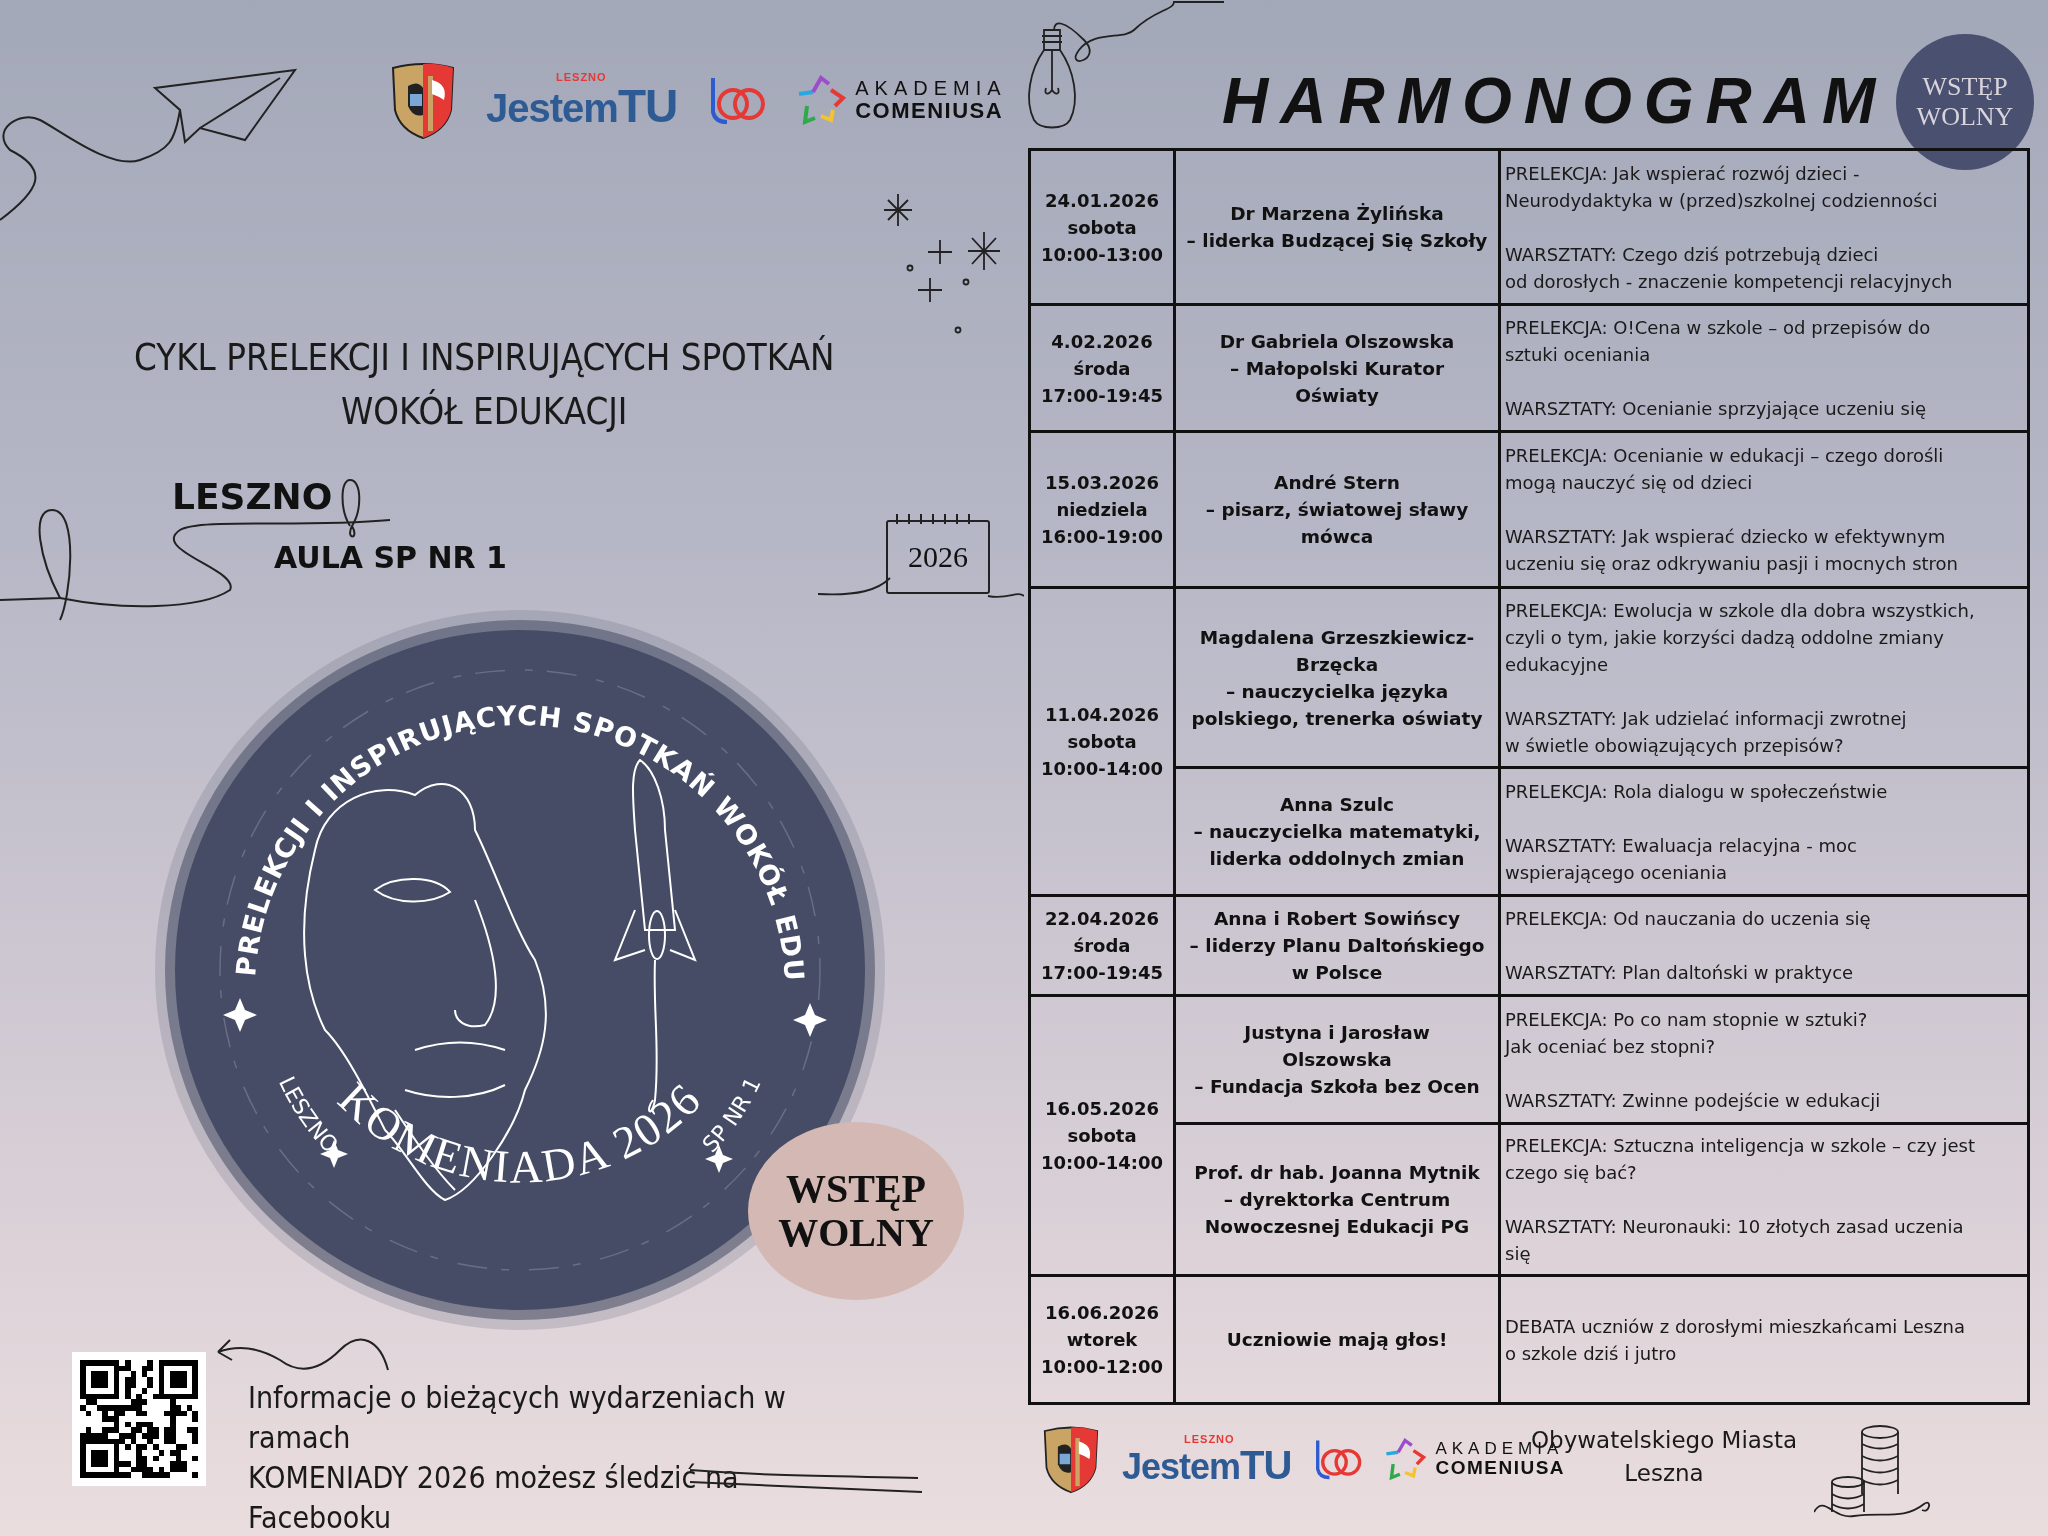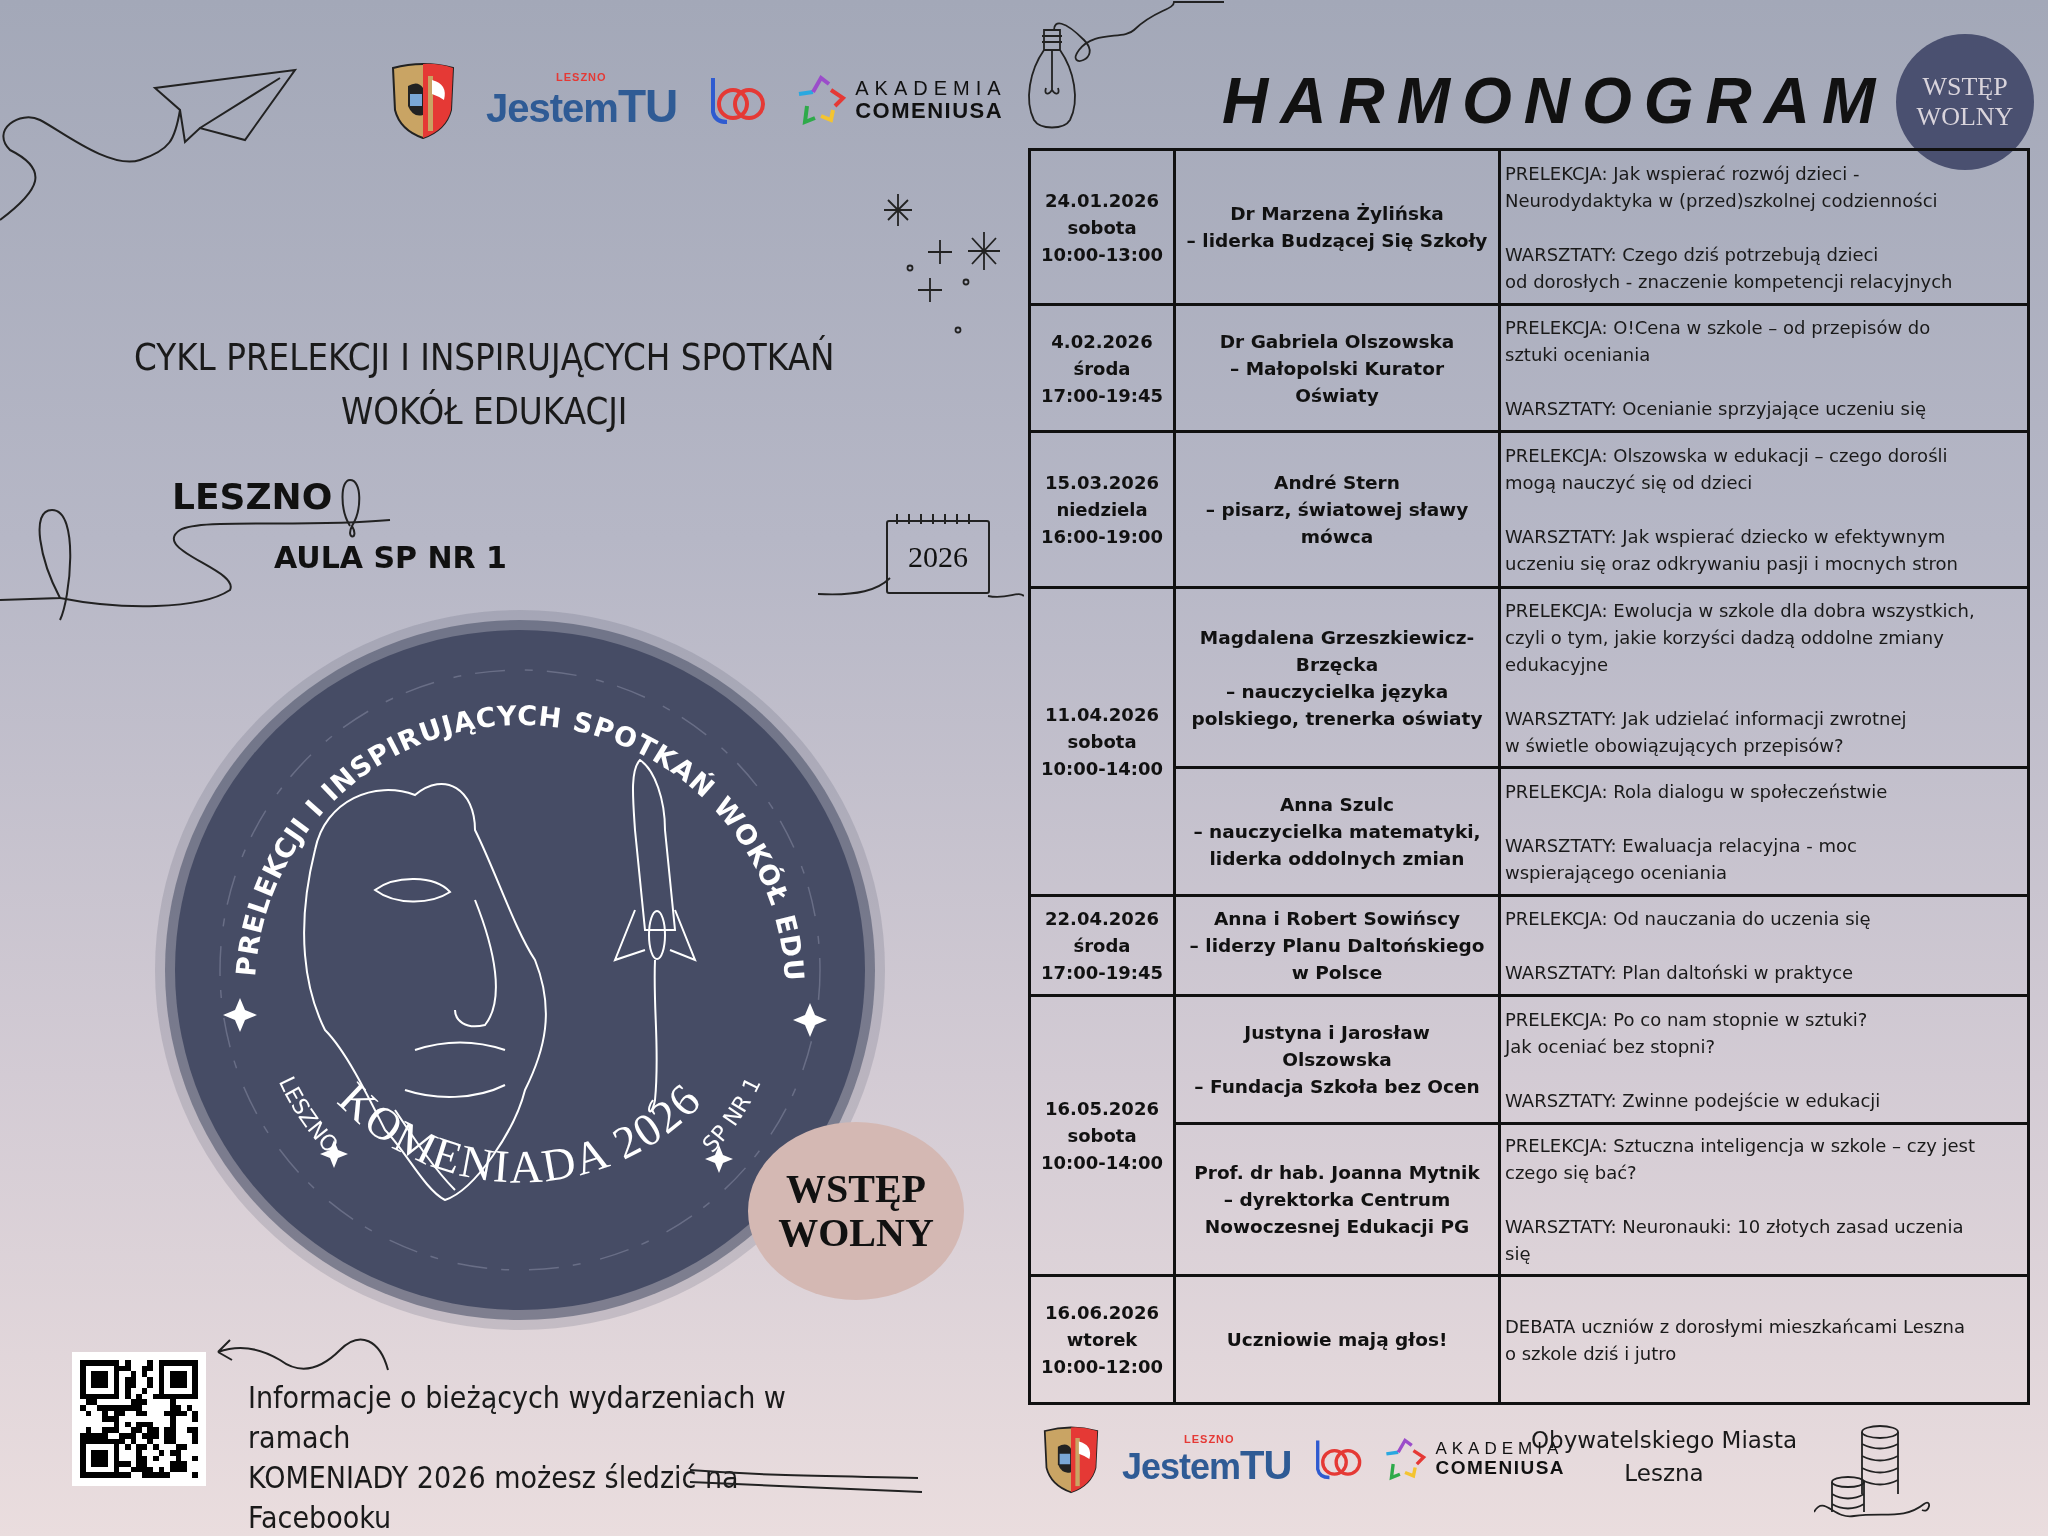--- a/index.html
+++ b/index.html
@@ -761,21 +761,21 @@
             <div>15.03.2026</div>
             <div>niedziela</div>
             <div>16:00-19:00</div>
           </td>
           <td class="speaker">
             <div>André Stern</div>
             <div>– pisarz, światowej sławy</div>
             <div>mówca</div>
           </td>
           <td class="topics">
-            <div>PRELEKCJA: Olszowska w edukacji – czego dorośli</div>
+            <div>PRELEKCJA: Ocenianie w edukacji – czego dorośli</div>
             <div>mogą nauczyć się od dzieci</div>
             <div class="gap"></div>
             <div>WARSZTATY: Jak wspierać dziecko w efektywnym</div>
             <div>uczeniu się oraz odkrywaniu pasji i mocnych stron</div>
           </td>
         </tr>
         <tr class="row-h4a">
           <td class="date" rowspan="2">
             <div>11.04.2026</div>
             <div>sobota</div>

